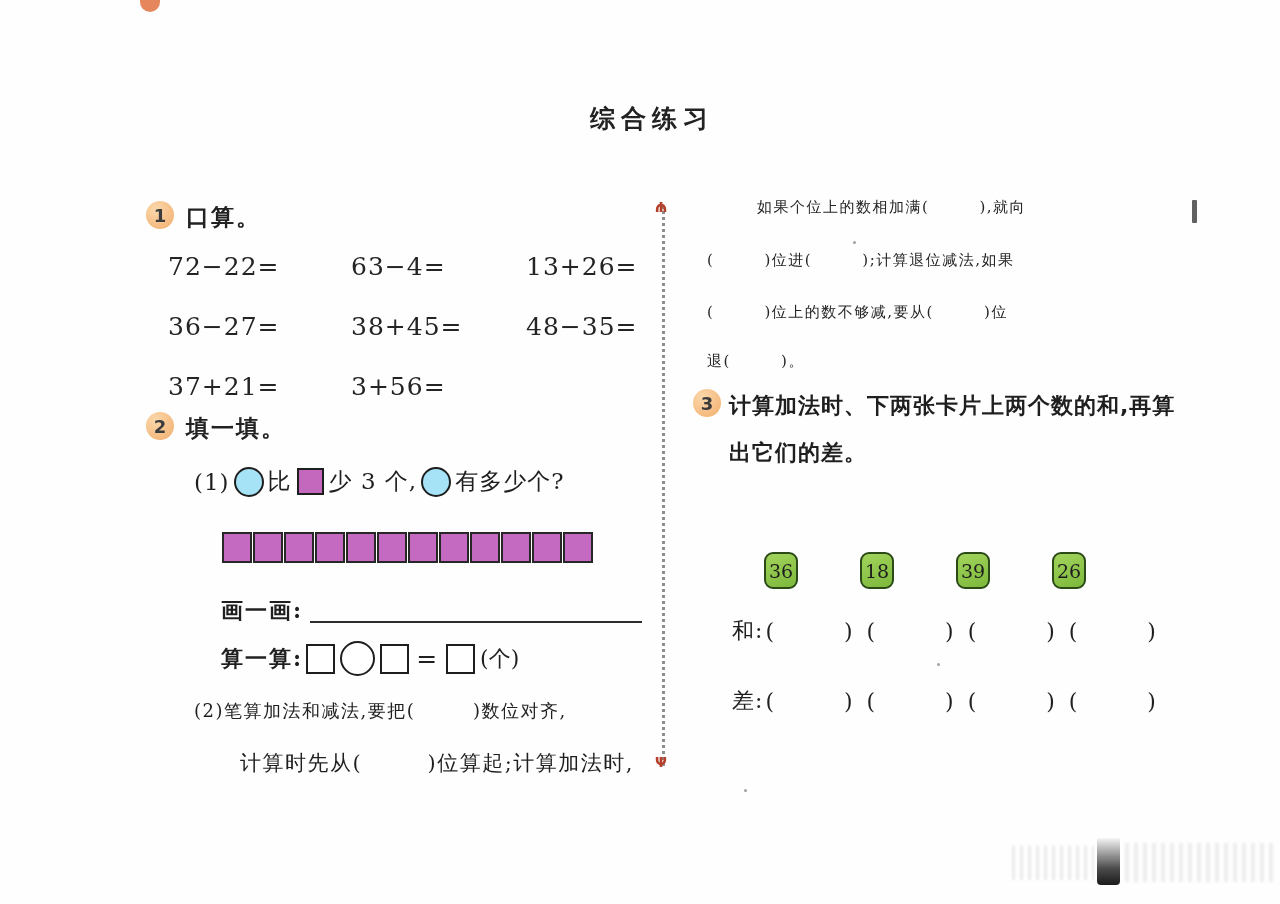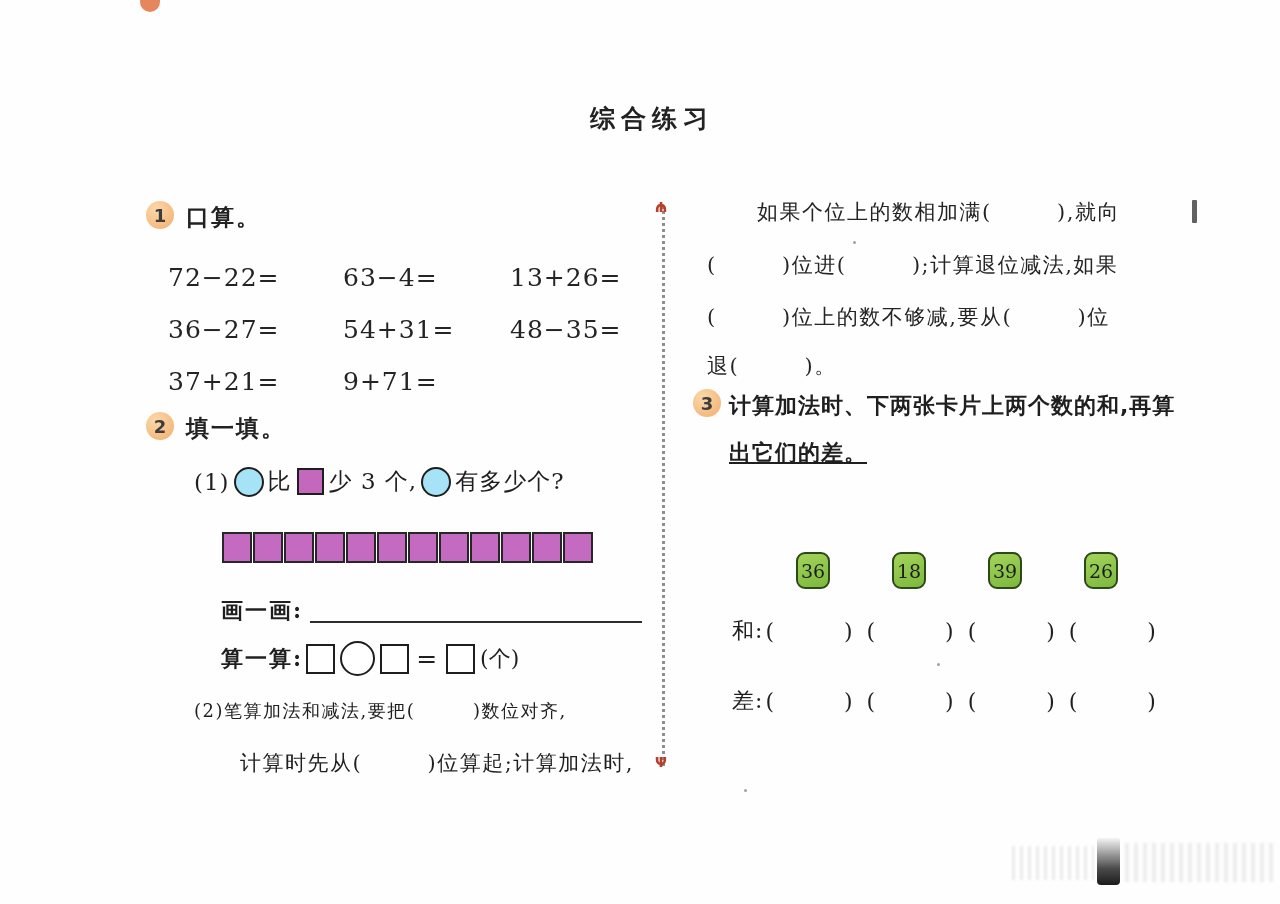--- a/index.html
+++ b/index.html
@@ -23,23 +23,23 @@
   }
   .badge1 { left:146px; top:201px; }
   .badge2 { left:146px; top:412px; }
   .badge3 { left:693px; top:389px; }
 
   .sec-heading { font-size:23px; letter-spacing:2px; color:#222; }
   .h1pos { left:186px; top:202px; }
   .h2pos { left:186px; top:413px; }
 
   .eq-grid {
-    left:168px; top:251px; display:grid;
+    left:168px; top:240px; display:grid;
     grid-template-columns:175px 167px 130px; grid-auto-rows:52px;
-    font-size:25px; letter-spacing:1px; color:#242424;
+    font-size:25px; letter-spacing:1px; color:#242424;gap:8px;
   }
   .eq { align-self:center; }
 
   .fill-line { left:194px; top:466px; display:flex; align-items:center; font-size:23px; letter-spacing:1px; }
   .circle-blue {
     width:30px; height:30px; border-radius:50%; box-sizing:border-box;
     background:#a6e3f6; border:2px solid #1e1e1e; margin:0 4px; flex:none;
   }
   .square-purple {
     width:27px; height:27px; box-sizing:border-box;
@@ -59,32 +59,32 @@
   .unit { font-weight:400; letter-spacing:0; margin-left:2px; }
 
   .q2l1 { left:194px; top:699px; font-size:18px; letter-spacing:1.5px; }
   .q2l2 { left:240px; top:749px; font-size:21px; letter-spacing:1.5px; }
 
   .divider { left:662px; top:206px; height:560px; width:0; border-left:3px dotted #8e8e8e; }
   .cutmark { color:#b5402c; font-size:14px; font-family:"DejaVu Sans","Liberation Sans",sans-serif; font-weight:700; }
   .cm-top { left:655px; top:199px; transform:rotate(180deg); }
   .cm-bot { left:655px; top:754px; }
 
-  .contline { font-size:21px; letter-spacing:1.5px; color:#242424; }
+  .contline { font-size:15px; letter-spacing:1.5px; color:#242424; }
   .c1 { left:757px; top:198px; }
   .c2 { left:707px; top:251px; }
   .c3 { left:707px; top:303px; }
   .c4 { left:707px; top:352px; }
 
   .s3l1 { left:729px; top:391px; font-size:22px; letter-spacing:1px; }
-  .s3l2 { left:729px; top:438px; font-size:22px; letter-spacing:1px;text-decoration:underline; }
+  .s3l2 { left:729px; top:438px; font-size:22px; letter-spacing:1px; }
 
   .cards-row { display:flex; gap:62px; }
   .cr-top { left:796px; top:502px; }
-  .cr-bot { left:796px; top:552px;text-align:center; }
+  .cr-bot { left:764px; top:552px;text-align:center; }
   .card {
     width:34px; height:37px; box-sizing:border-box; border-radius:9px;
     border:2px solid #2b4a17; background:linear-gradient(160deg,#a3d45c,#7cb83c);
     display:flex; align-items:center; justify-content:center;
     font-size:19px; color:#1c1c1c; flex:none;
   }
 
   .sumdiff { display:flex; align-items:center; font-size:22px; }
   .sum-row { left:732px; top:616px; }
   .diff-row { left:732px; top:686px; }
@@ -121,24 +121,24 @@
   <div class="abs page-title hei">综合练习</div>
 
   <div class="abs badge badge1">1</div>
   <div class="abs sec-heading hei h1pos">口算。</div>
 
   <div class="abs eq-grid">
     <span class="eq">72−22=</span>
     <span class="eq">63−4=</span>
     <span class="eq">13+26=</span>
     <span class="eq">36−27=</span>
-    <span class="eq">54+31=</span>
+    <span class="eq">38+45=</span>
     <span class="eq">48−35=</span>
     <span class="eq">37+21=</span>
-    <span class="eq">9+71=</span>
+    <span class="eq">3+56=</span>
   </div>
 
   <div class="abs badge badge2">2</div>
   <div class="abs sec-heading hei h2pos">填一填。</div>
 
   <div class="abs fill-line kai">
     <span>(1)</span>
     <span class="circle-blue"></span>
     <span>比</span>
     <span class="square-purple"></span>

